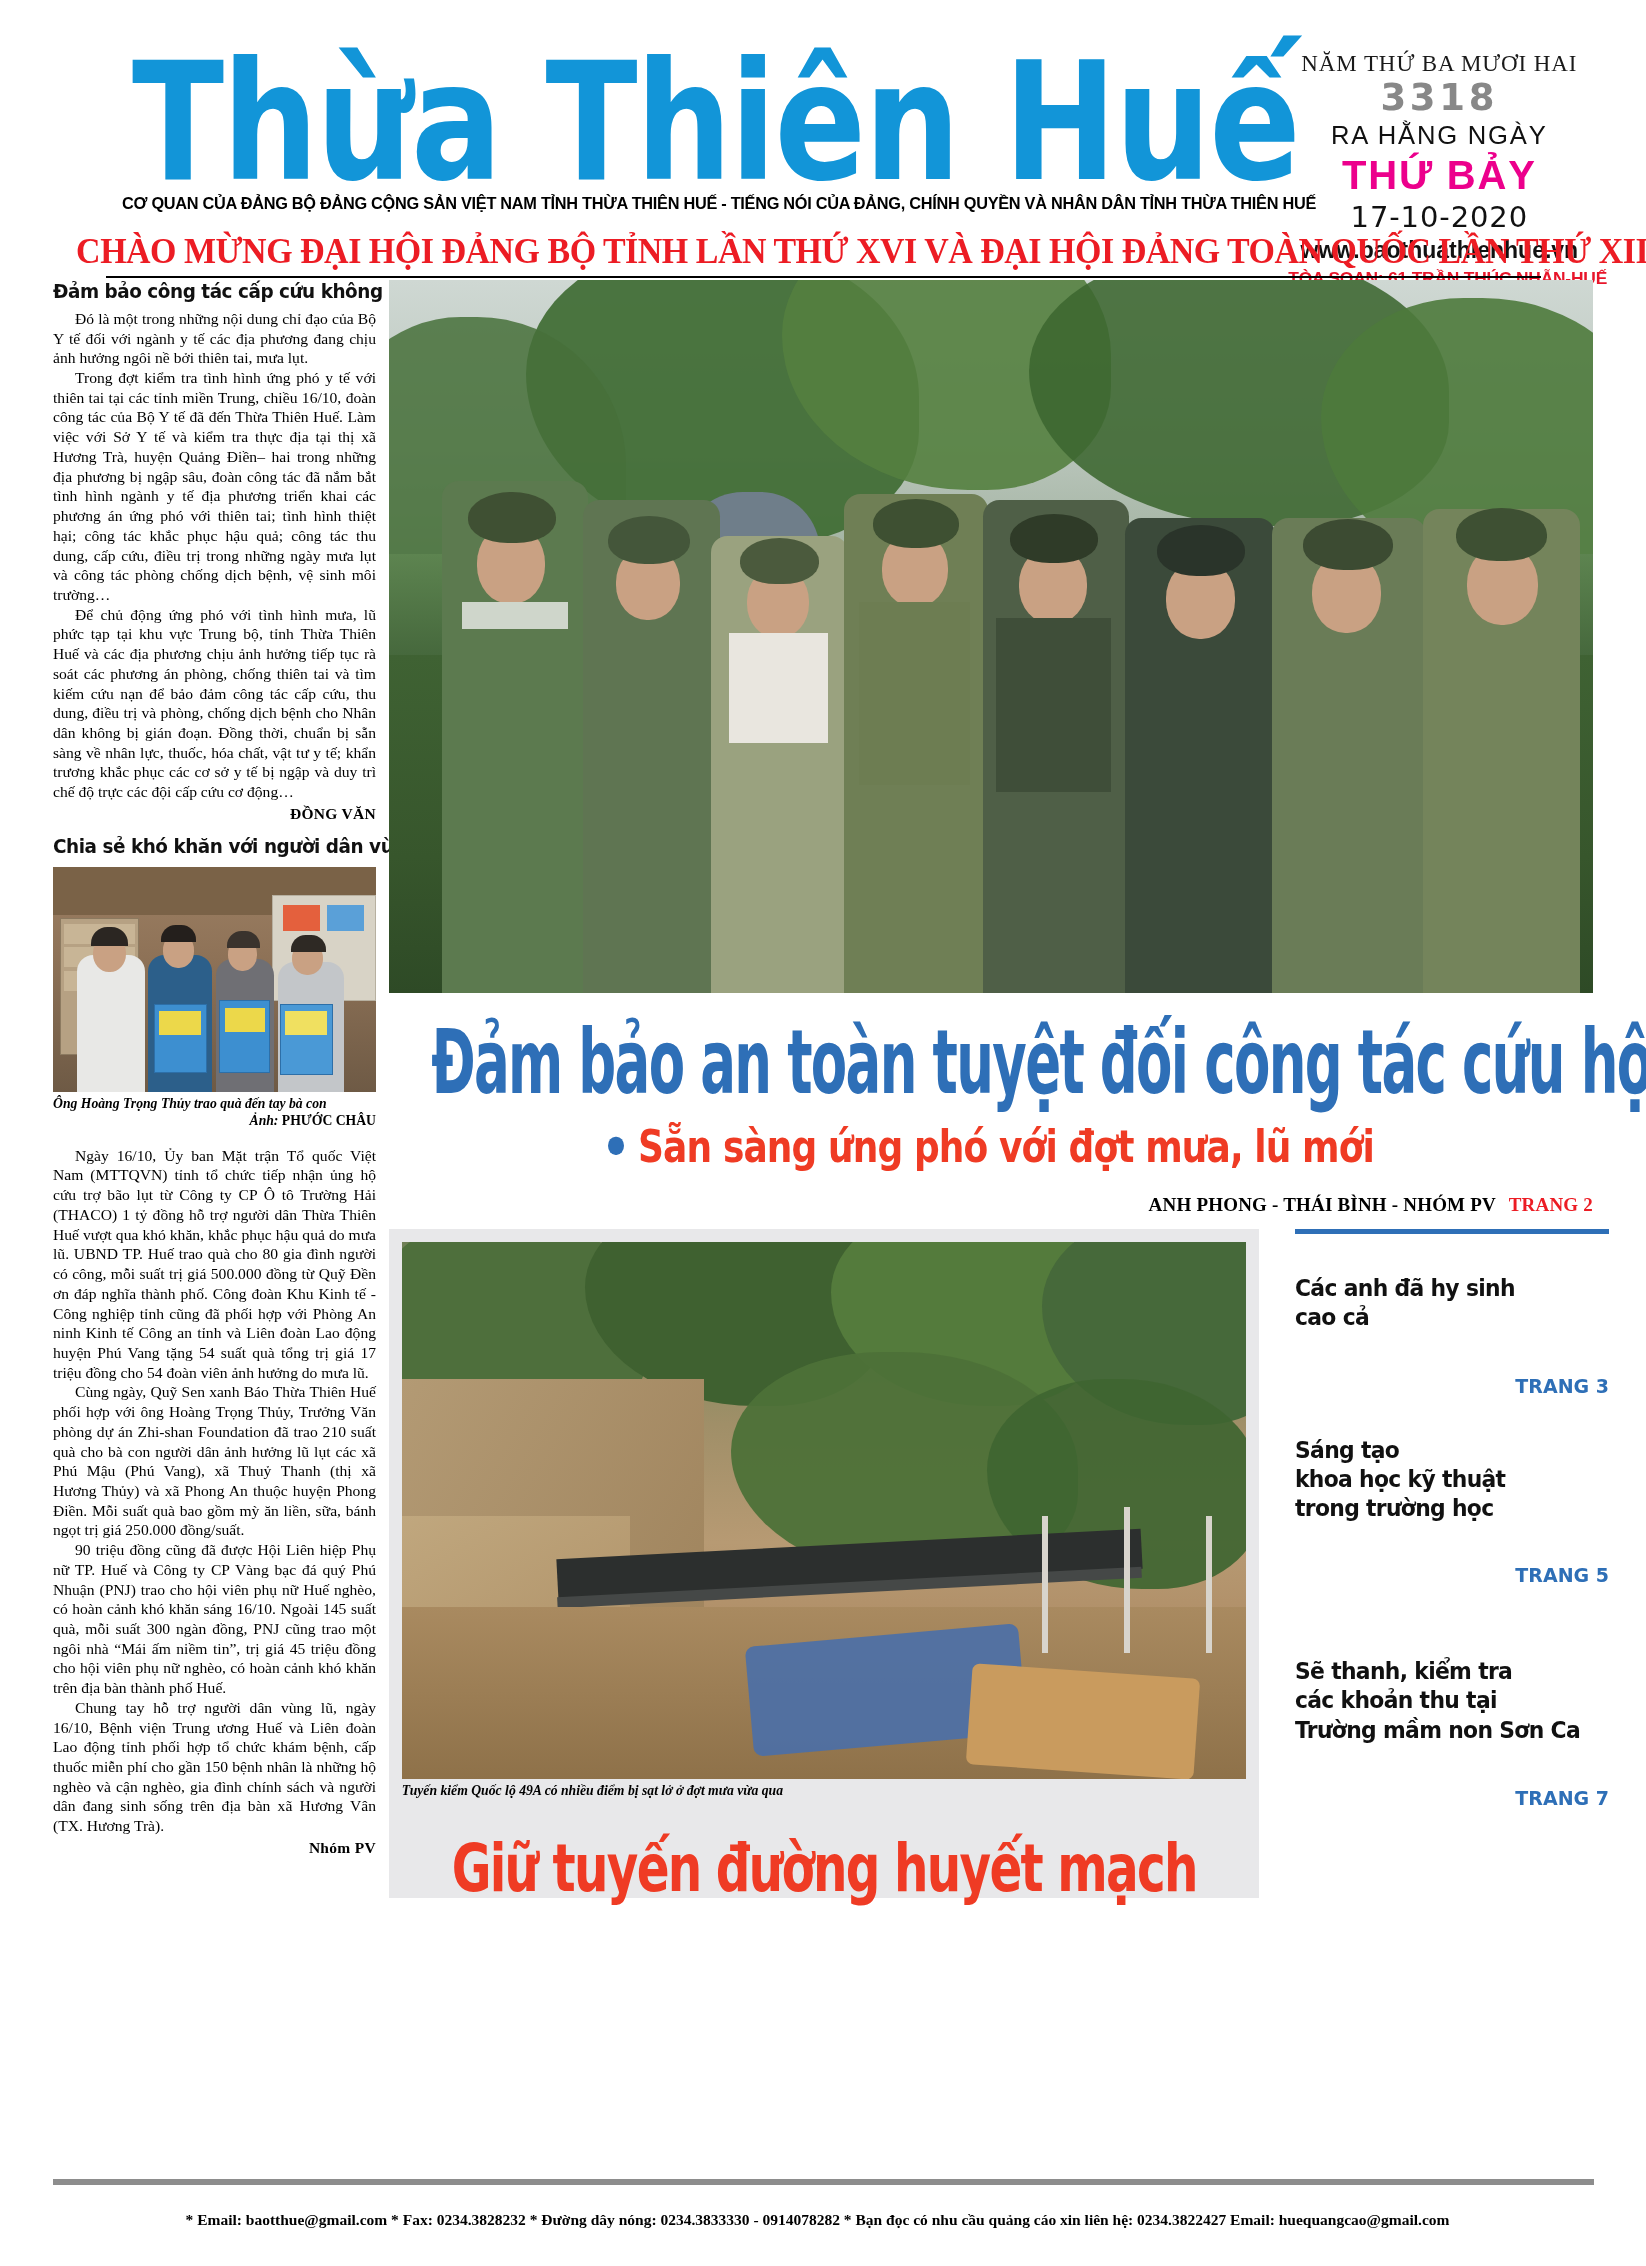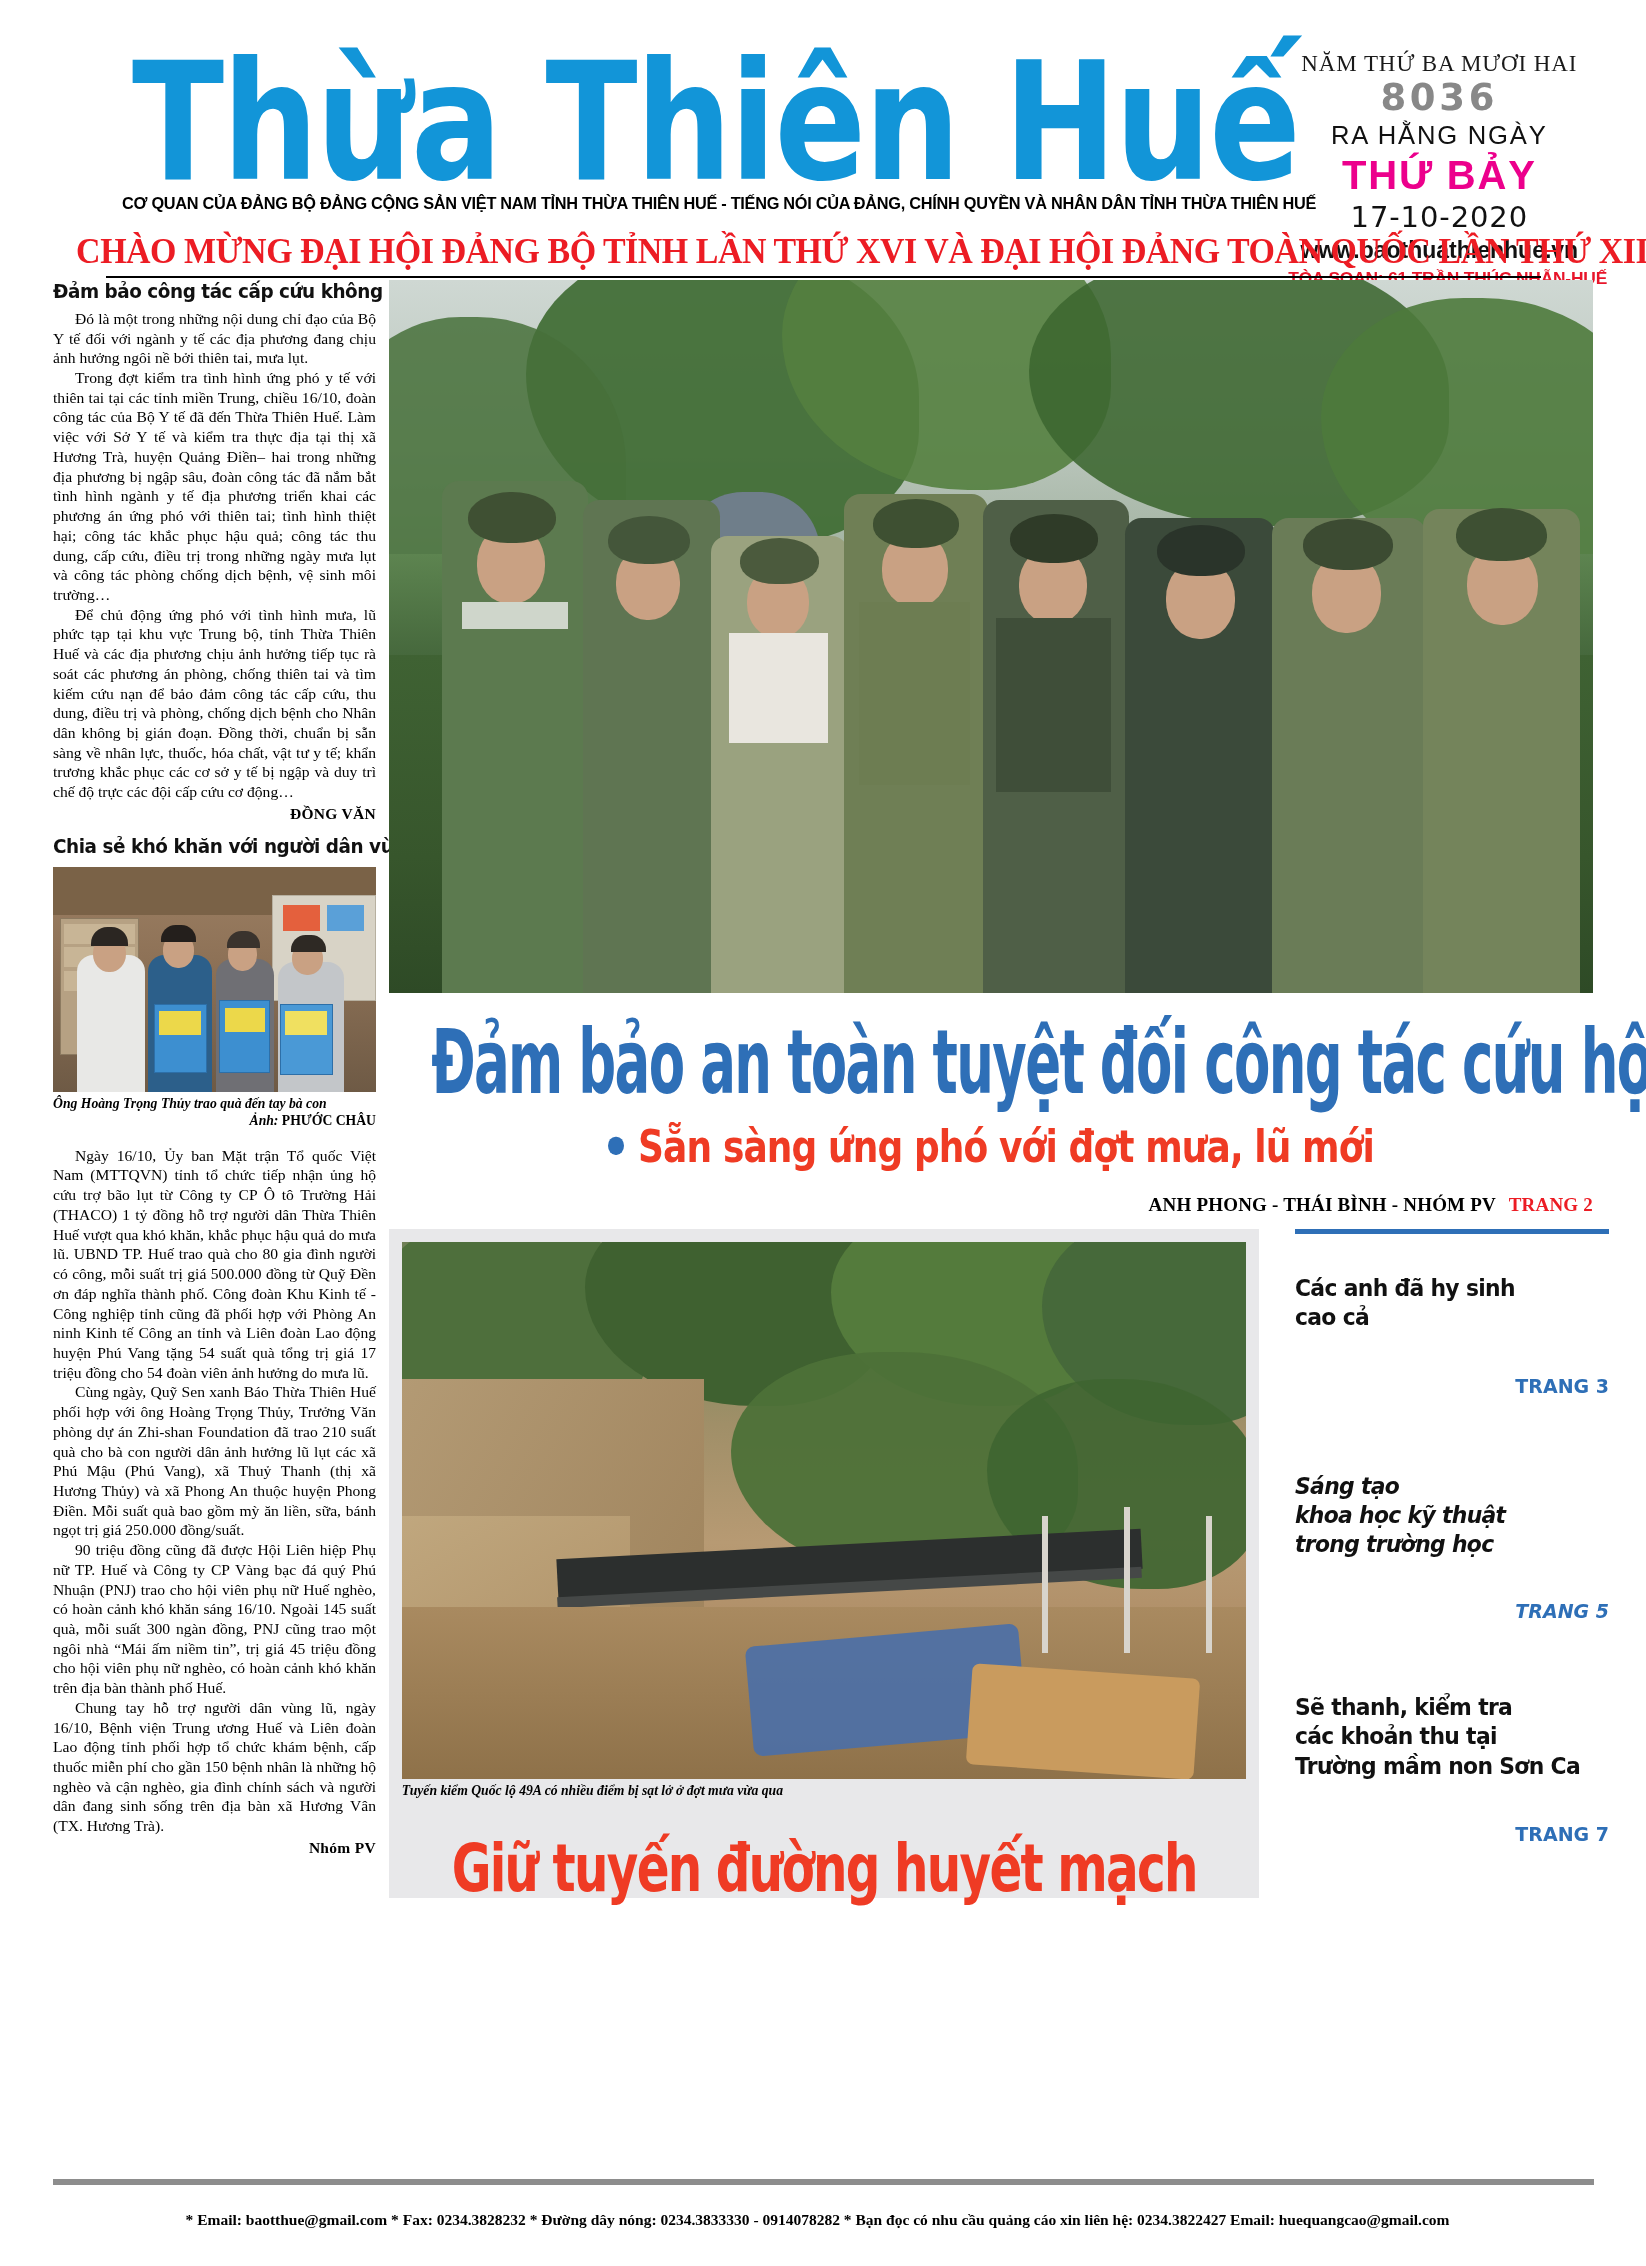--- a/index.html
+++ b/index.html
@@ -235,21 +235,21 @@
 <body>
 
 <div class="page">
 
   <div class="masthead">
 
     <div class="mast-title">Thừa Thiên Huế</div>
 
     <div class="mast-right">
       <div class="mr-year">NĂM THỨ BA MƯƠI HAI</div>
-      <div class="mr-issue">8036</div>
+      <div class="mr-issue">3318</div>
       <div class="mr-daily">RA HẰNG NGÀY</div>
       <div class="mr-day">THỨ BẢY</div>
       <div class="mr-date">17-10-2020</div>
       <div class="mr-web">www.baothuathienhue.vn</div>
       <div class="mr-addr">TÒA SOẠN: 61 TRẦN THÚC NHẪN-HUẾ</div>
       <div class="mr-tel">Trị sự : 0234.3827920</div>
     </div>
 
     <div class="mast-sub">CƠ QUAN CỦA ĐẢNG BỘ ĐẢNG CỘNG SẢN VIỆT NAM TỈNH THỪA THIÊN HUẾ  -  TIẾNG NÓI CỦA ĐẢNG, CHÍNH QUYỀN VÀ NHÂN DÂN TỈNH THỪA THIÊN HUẾ</div>
     <div class="banner">CHÀO MỪNG ĐẠI HỘI ĐẢNG BỘ TỈNH LẦN THỨ XVI VÀ ĐẠI HỘI ĐẢNG TOÀN QUỐC LẦN THỨ XIII</div>
@@ -420,21 +420,21 @@
 
         <div class="teasers">
           <div class="teaser-rule"></div>
 
           <div class="teaser" style="margin-top:40px;">
             <div class="teaser-title" style="white-space:pre-line;">Các anh đã hy sinh
 cao cả</div>
             <div class="teaser-page" style="margin-top:42px;">TRANG 3</div>
           </div>
 
-          <div class="teaser" style="margin-top:75px;font-style:italic;">
+          <div class="teaser" style="margin-top:39px;">
             <div class="teaser-title" style="white-space:pre-line;">Sáng tạo
 khoa học kỹ thuật
 trong trường học</div>
             <div class="teaser-page" style="margin-top:40px;">TRANG 5</div>
           </div>
 
           <div class="teaser" style="margin-top:71px;">
             <div class="teaser-title" style="white-space:pre-line;">Sẽ thanh, kiểm tra
 các khoản thu tại
 Trường mầm non Sơn Ca</div>

